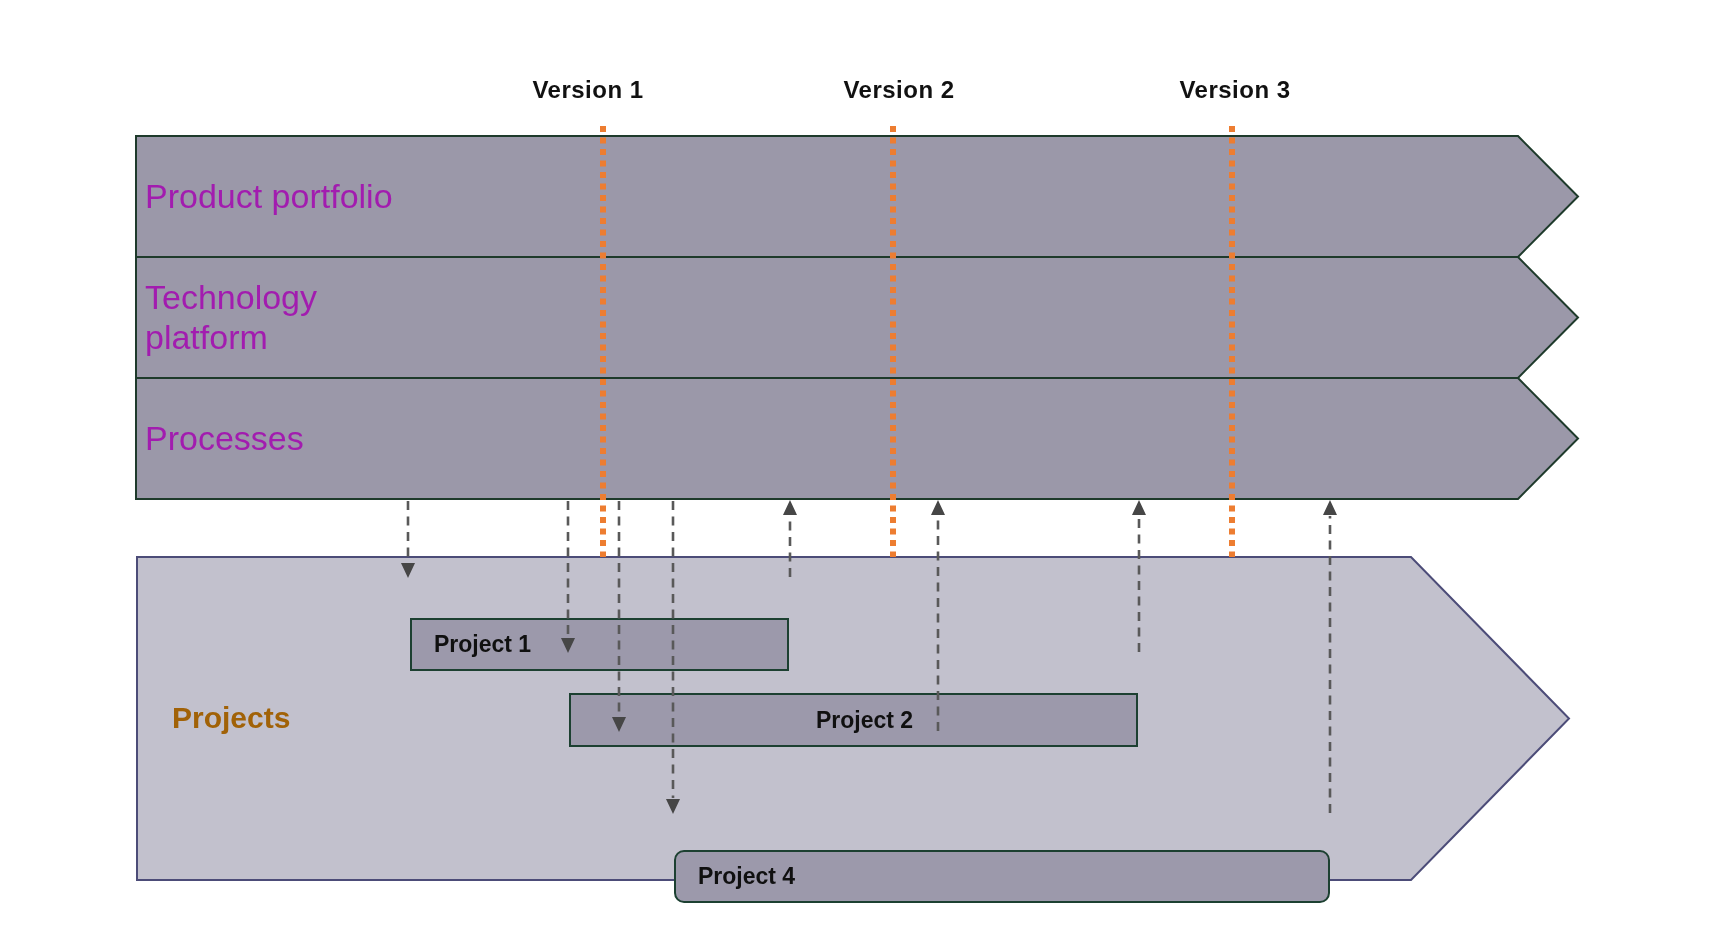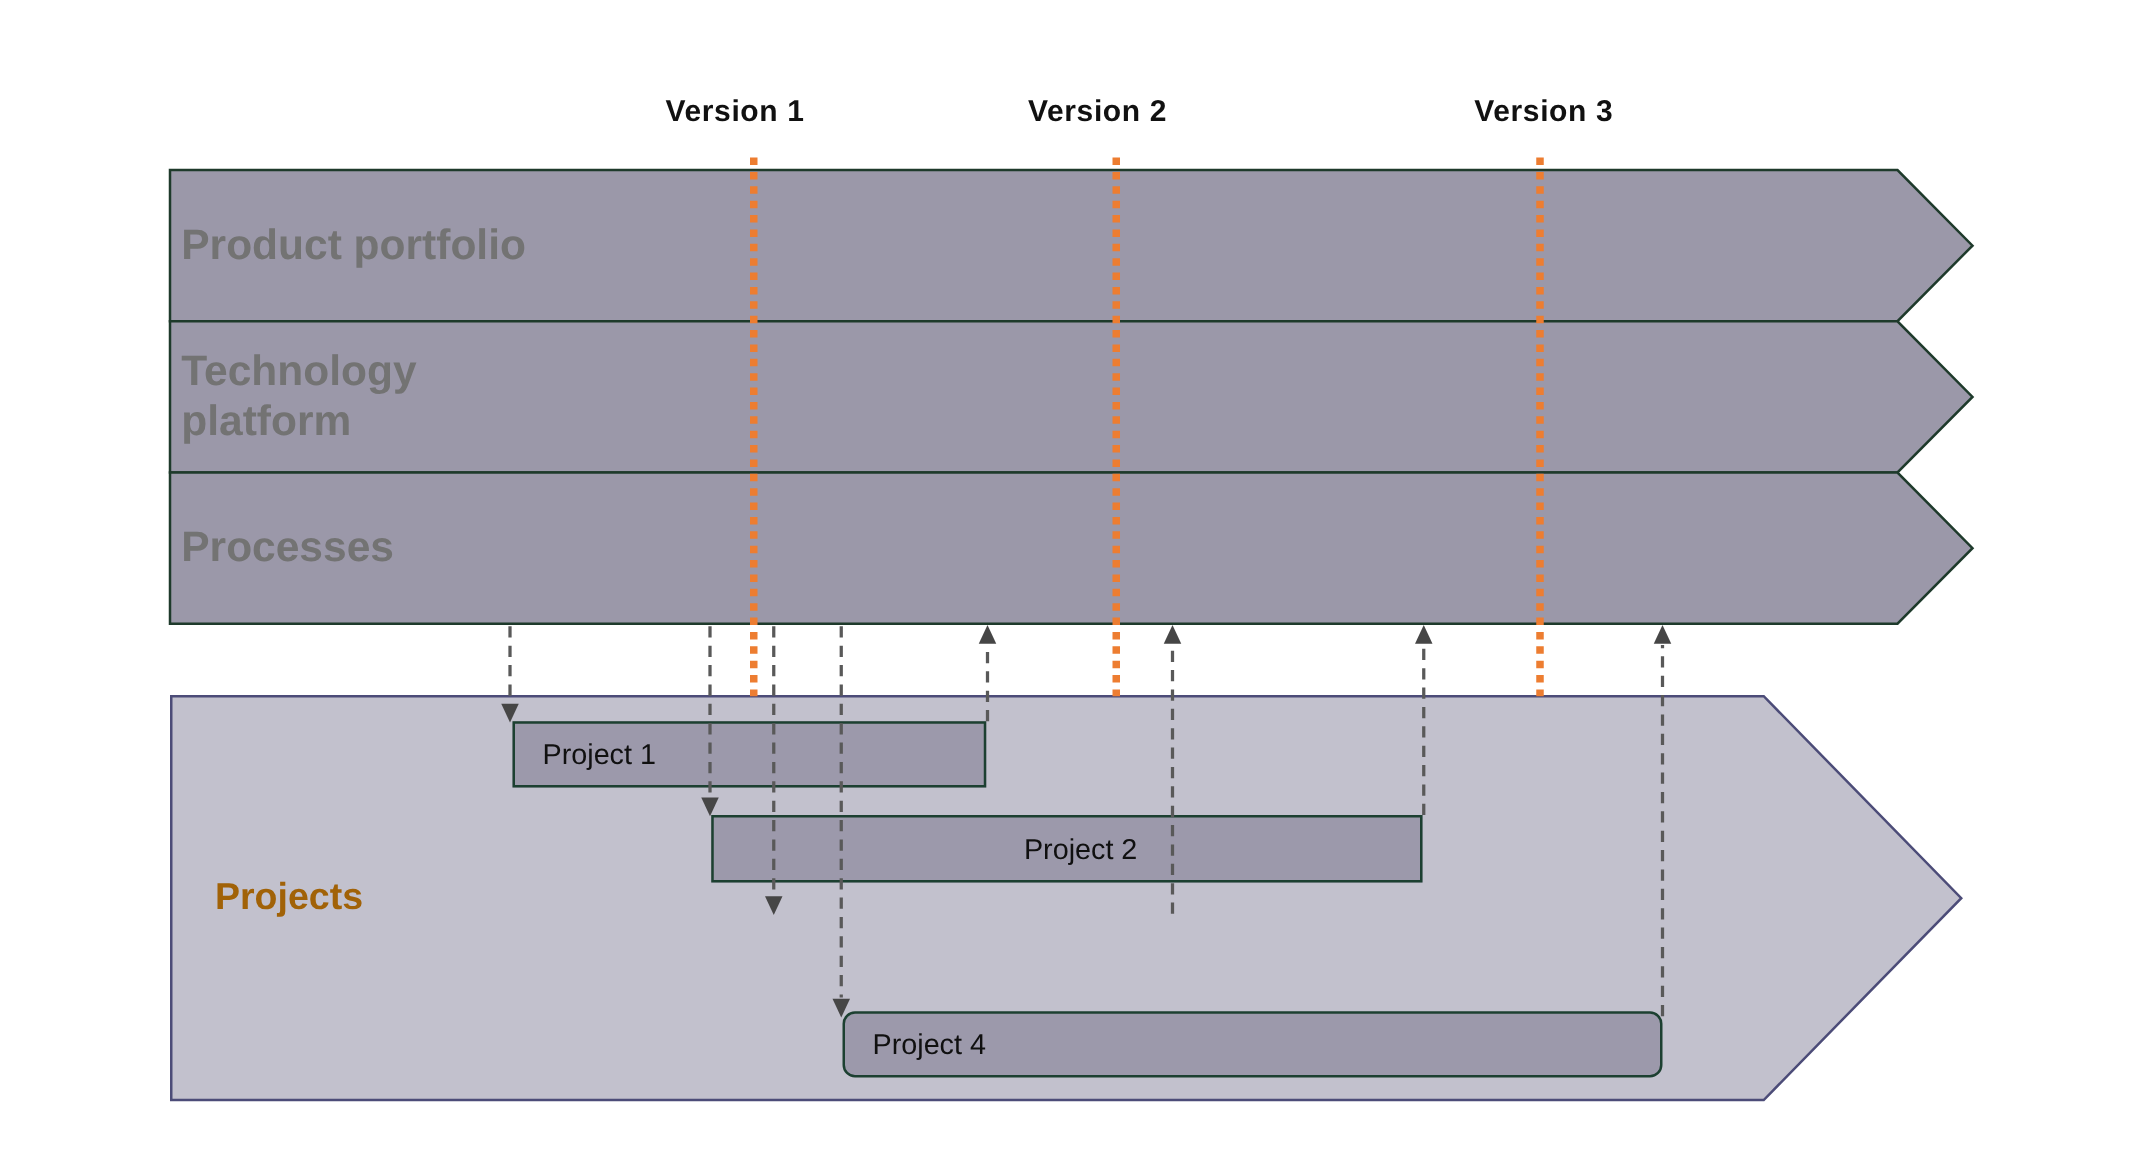--- a/index.html
+++ b/index.html
@@ -11,33 +11,33 @@
   #shapes{z-index:0;}
   #connectors{z-index:2;}
   .labels{position:absolute;left:0;top:0;width:100%;height:100%;z-index:3;pointer-events:none;}
 
   .version-label{
     position:absolute;top:76px;transform:translateX(-50%);
     font-size:24px;font-weight:700;color:#111;white-space:nowrap;letter-spacing:0.5px;
   }
   .lane-label{
     position:absolute;left:145px;transform:translateY(-50%);
-    font-size:34px;font-weight:700;color:#737373;white-space:pre-line;line-height:1.18;
+    font-size:34px;font-weight:400;color:#a21caf;white-space:pre-line;line-height:1.18;
   }
   .projects-label{
     position:absolute;left:172px;top:718px;transform:translateY(-50%);
     font-size:30px;font-weight:700;color:#a16207;
   }
   .project-box{
     position:absolute;z-index:1;
     background:var(--project-box-fill,#9C99AB);
     border:2px solid var(--project-box-border,#1C4031);
     box-sizing:border-box;
     display:flex;align-items:center;padding-left:22px;
-    font-size:23px;font-weight:400;color:#101010;
+    font-size:23px;font-weight:700;color:#101010;margin-top:41px;
   }
   #project-box-1{left:410px;top:577px;width:379px;height:53px;}
   #project-box-2{left:569px;top:652px;width:569px;height:54px;justify-content:center;}
   #project-box-3{left:619px;top:731px;width:319px;height:51px;}
   #project-box-4{left:674px;top:809px;width:656px;height:53px;border-radius:10px;}
 
   .lane-poly{fill:var(--lane-fill,#9B98A9);stroke:var(--lane-border,#1E3A2B);stroke-width:2;}
   .projects-poly{fill:var(--projects-fill,#C2C1CD);stroke:var(--projects-border,#4C4C78);stroke-width:2;}
   .milestone{stroke:var(--milestone-orange,#ED7D31);stroke-width:6;stroke-dasharray:6 5.5;fill:none;}
   .connector{stroke:var(--connector-gray,#595959);stroke-width:2.6;stroke-dasharray:9 6.5;fill:none;}
@@ -91,21 +91,21 @@
 
     <line class="connector" x1="1139" y1="652" x2="1139" y2="516"></line>
     <polygon class="arrowhead" points="1132,515 1146,515 1139,500"></polygon>
 
     <line class="connector" x1="1330" y1="813" x2="1330" y2="516"></line>
     <polygon class="arrowhead" points="1323,515 1337,515 1330,500"></polygon>
   </svg>
 
   <div class="labels">
     <div class="version-label" style="left:588px;">Version 1</div>
-    <div class="version-label" style="left:878px;">Version 2</div>
+    <div class="version-label" style="left:899px;">Version 2</div>
     <div class="version-label" style="left:1235px;">Version 3</div>
 
     <div class="lane-label" style="top:196px;">Product portfolio</div>
     <div class="lane-label" style="top:438px;">Processes</div>
     <div class="lane-label" style="top:317px;">Technology
 platform</div>
 
     <div class="projects-label">Projects</div>
   </div>
 </div>

